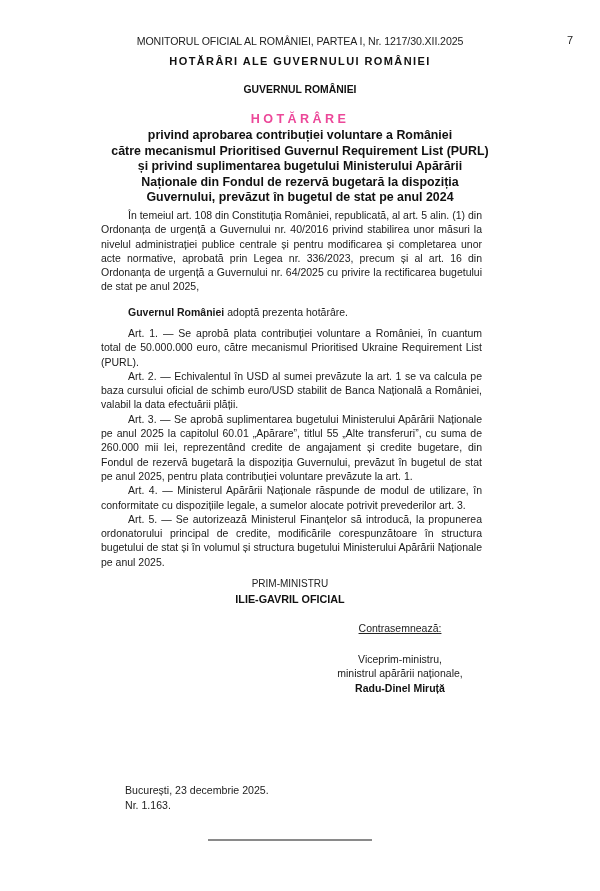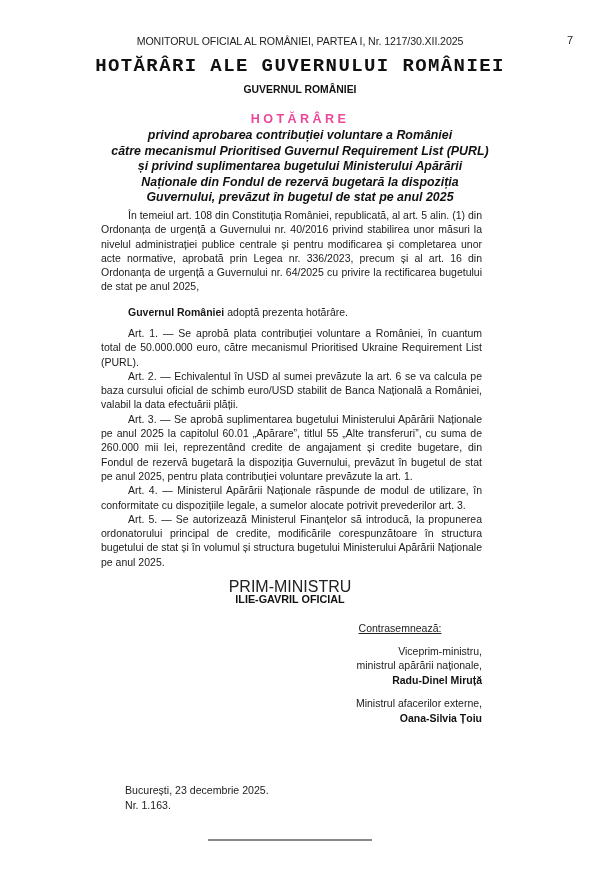--- a/index.html
+++ b/index.html
@@ -10,59 +10,59 @@
     .page { position: absolute; left: 0; top: 0; width: 600px; height: 891px; }
     .running-header {
       position: absolute; top: 35px; left: 0; width: 600px; text-align: center;
       font-size: 10.6px; letter-spacing: -0.1px; color: #222;
     }
     .page-number {
       position: absolute; top: 34px; left: 567px; font-size: 11px; color: #222;
     }
     .section-title {
       position: absolute; top: 55px; left: 0; width: 600px; text-align: center;
-      font-size: 19px; font-weight: bold; letter-spacing: 1.4px; color: #111; font-family: Liberation Mono, monospace;
+      font-size: 11px; font-weight: bold; letter-spacing: 1.4px; color: #111;
     }
     .issuer {
       position: absolute; top: 84px; left: 0; width: 600px; text-align: center;
       font-size: 10.4px; font-weight: bold; color: #111;
     }
     .doc-type {
       position: absolute; top: 112px; left: 0; width: 600px; text-align: center;
       font-size: 12.6px; font-weight: bold; letter-spacing: 3.4px; color: #ec4899;
     }
     .doc-subject {
       position: absolute; top: 128px; left: 100px; width: 400px; text-align: center;
-      font-size: 12.4px; font-weight: bold; line-height: 15.5px; color: #111; font-style: italic;
+      font-size: 12.4px; font-weight: bold; line-height: 15.5px; color: #111;
     }
     .body-text {
       position: absolute; left: 101px; width: 381px;
       font-size: 10.5px; line-height: 14.3px; text-align: justify; color: #1a1a1a;
     }
     .body-text p { margin: 0; text-indent: 27px; }
     .preamble { top: 208px; }
     .adopt { top: 305px; }
     .articles { top: 326px; }
     .articles p { margin: 0; }
     .strong { font-weight: bold; }
     .pm-title {
       position: absolute; top: 578px; left: 200px; width: 180px; text-align: center;
-      font-size: 16px; color: #222;
+      font-size: 10px; color: #222;
     }
     .pm-name {
       position: absolute; top: 593px; left: 200px; width: 180px; text-align: center;
       font-size: 10.8px; font-weight: bold; color: #111;
     }
     .countersign {
       position: absolute; top: 621px; left: 310px; width: 180px; text-align: center;
       font-size: 10.5px; line-height: 14.7px; color: #222;
     }
     .countersign .cs-heading { text-decoration: underline; text-align: center; }
     .countersign .cs-name { font-weight: bold; color: #111; }
-    .countersign .cs-block { margin: 8px; text-align: right; }
+    .countersign .cs-block { margin: 16px; }
     .footer-place {
       position: absolute; top: 783px; left: 125px; font-size: 10.6px; line-height: 14.5px; color: #222;
     }
     .rule {
       position: absolute; top: 839px; left: 208px; width: 164px; height: 2px; background: #8a8a8a;
     }
   </style>
 </head>
 <body>
 
@@ -73,53 +73,49 @@
 
   <div class="section-title">HOTĂRÂRI ALE GUVERNULUI ROMÂNIEI</div>
   <div class="issuer">GUVERNUL ROMÂNIEI</div>
 
   <div class="doc-type">HOTĂRÂRE</div>
   <div class="doc-subject">
     <div>privind aprobarea contribuției voluntare a României</div>
     <div>către mecanismul Prioritised Guvernul Requirement List (PURL)</div>
     <div>și privind suplimentarea bugetului Ministerului Apărării</div>
     <div>Naționale din Fondul de rezervă bugetară la dispoziția</div>
-    <div>Guvernului, prevăzut în bugetul de stat pe anul 2025</div>
+    <div>Guvernului, prevăzut în bugetul de stat pe anul 2024</div>
   </div>
 
   <div class="body-text preamble">
     <p>În temeiul art. 108 din Constituția României, republicată, al art. 5 alin. (1) din Ordonanța de urgență a Guvernului nr. 40/2016 privind stabilirea unor măsuri la nivelul administrației publice centrale și pentru modificarea și completarea unor acte normative, aprobată prin Legea nr. 336/2023, precum și al art. 16 din Ordonanța de urgență a Guvernului nr. 64/2025 cu privire la rectificarea bugetului de stat pe anul 2025,</p>
   </div>
 
   <div class="body-text adopt">
     <p><span class="strong">Guvernul României</span><span> adoptă prezenta hotărâre.</span></p>
   </div>
 
   <div class="body-text articles">
     <p>Art. 1. — Se aprobă plata contribuției voluntare a României, în cuantum total de 50.000.000 euro, către mecanismul Prioritised Ukraine Requirement List (PURL).</p>
-    <p>Art. 2. — Echivalentul în USD al sumei prevăzute la art. 6 se va calcula pe baza cursului oficial de schimb euro/USD stabilit de Banca Națională a României, valabil la data efectuării plății.</p>
+    <p>Art. 2. — Echivalentul în USD al sumei prevăzute la art. 1 se va calcula pe baza cursului oficial de schimb euro/USD stabilit de Banca Națională a României, valabil la data efectuării plății.</p>
     <p>Art. 3. — Se aprobă suplimentarea bugetului Ministerului Apărării Naționale pe anul 2025 la capitolul 60.01 „Apărare”, titlul 55 „Alte transferuri”, cu suma de 260.000 mii lei, reprezentând credite de angajament și credite bugetare, din Fondul de rezervă bugetară la dispoziția Guvernului, prevăzut în bugetul de stat pe anul 2025, pentru plata contribuției voluntare prevăzute la art. 1.</p>
     <p>Art. 4. — Ministerul Apărării Naționale răspunde de modul de utilizare, în conformitate cu dispozițiile legale, a sumelor alocate potrivit prevederilor art. 3.</p>
     <p>Art. 5. — Se autorizează Ministerul Finanțelor să introducă, la propunerea ordonatorului principal de credite, modificările corespunzătoare în structura bugetului de stat și în volumul și structura bugetului Ministerului Apărării Naționale pe anul 2025.</p>
   </div>
 
   <div class="pm-title">PRIM-MINISTRU</div>
   <div class="pm-name">ILIE-GAVRIL OFICIAL</div>
 
   <div class="countersign">
     <div class="cs-heading">Contrasemnează:</div>
     <div class="cs-block">
       <div>Viceprim-ministru,</div>
       <div>ministrul apărării naționale,</div>
       <div class="cs-name">Radu-Dinel Miruță</div>
     </div>
-    <div class="cs-block">
-      <div>Ministrul afacerilor externe,</div>
-      <div class="cs-name">Oana-Silvia Țoiu</div>
-    </div>
   </div>
 
   <div class="footer-place">
     <div>București, 23 decembrie 2025.</div>
     <div>Nr. 1.163.</div>
   </div>
 
   <div class="rule"></div>
 </div>
 

